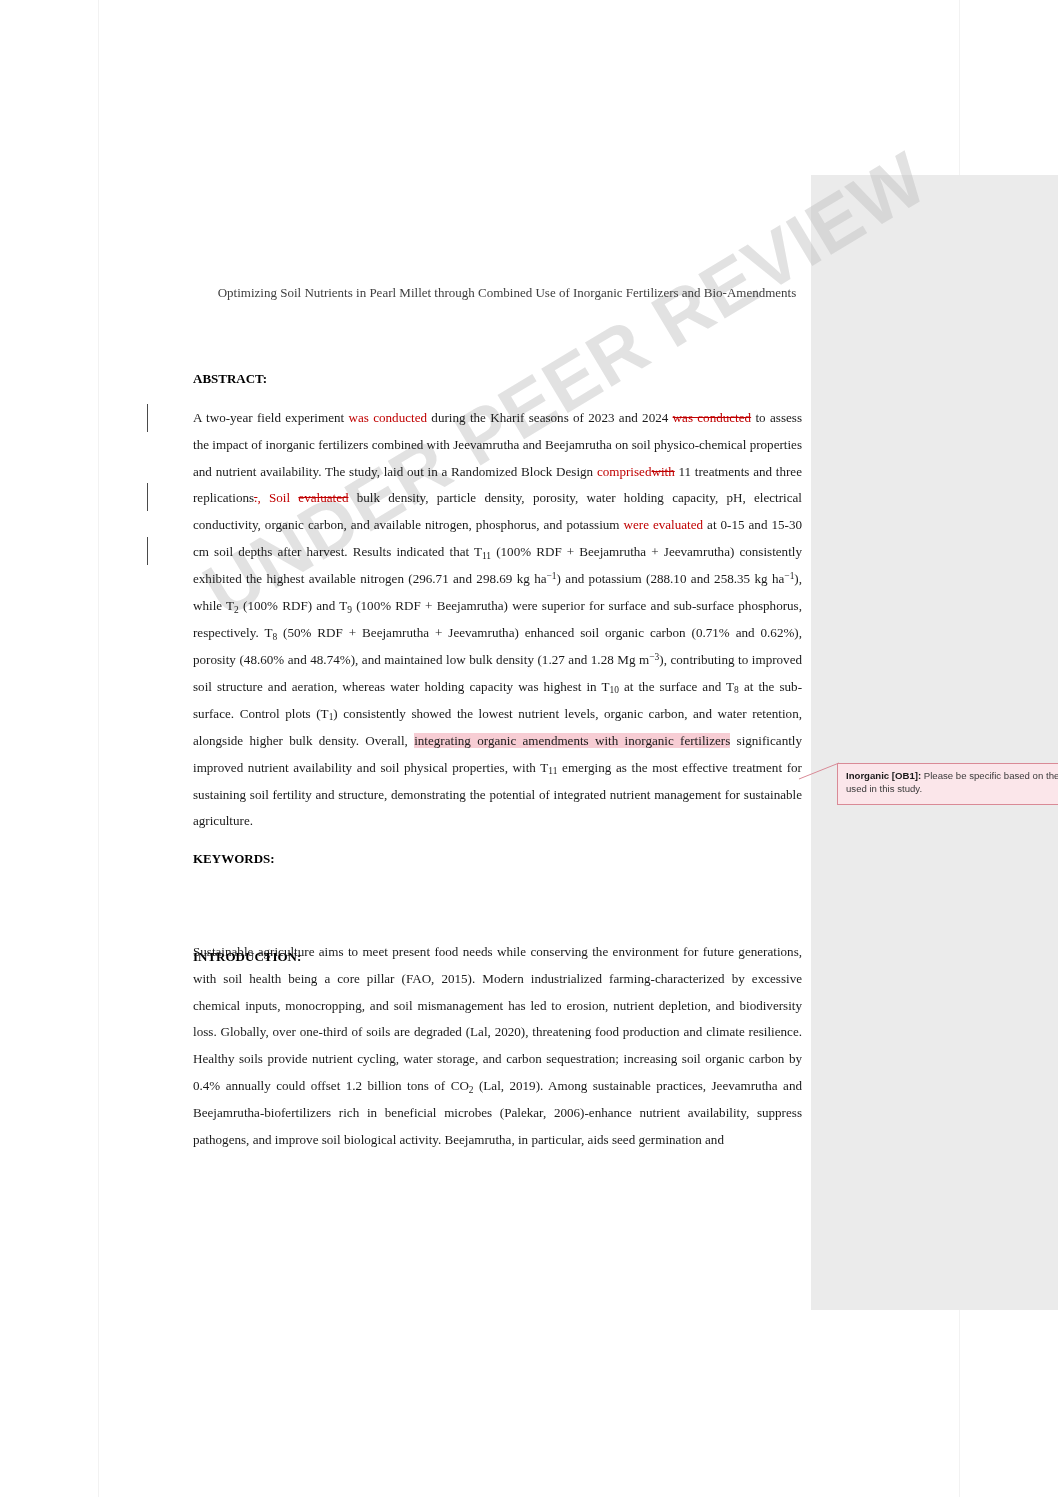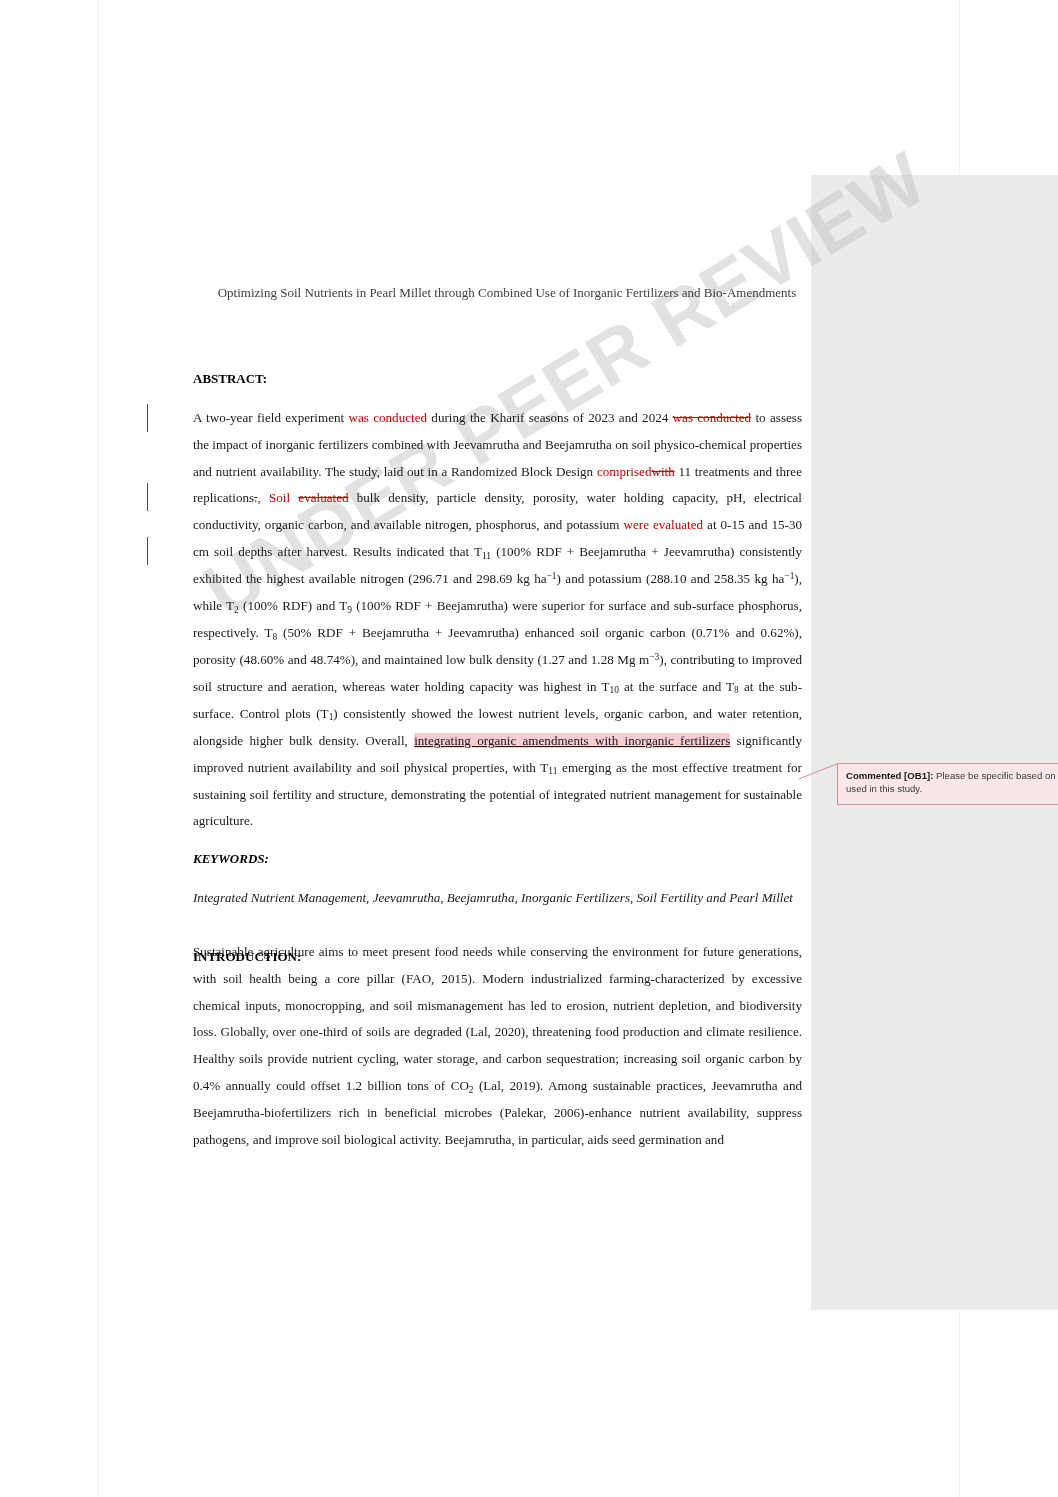--- a/index.html
+++ b/index.html
@@ -76,21 +76,21 @@
   }
 
   .section-head {
     position: absolute;
     left: 94px;
     font-size: 13px;
     font-weight: bold;
     color: #000;
   }
   #abstract-head { top: 371px; }
-  #keywords-head { top: 851px; font-style: italic; }
+  #keywords-head { top: 851px; }
   #introduction-head { top: 949px; }
 
   .para {
     position: absolute;
     left: 94px;
     width: 609px;
     font-size: 13.1px;
     line-height: 2.05;
     color: #1a1a1a;
     text-align: justify;
@@ -108,21 +108,20 @@
 
   .ins {
     color: #c00000;
   }
   .del {
     color: #c00000;
     text-decoration: line-through;
   }
   .hl {
     background: #f7cdd4;
-    text-decoration: underline;
   }
 
   
   .change-bar {
     position: absolute;
     left: 48px;
     width: 1px;
     background: #4a4a4a;
   }
   .cb1 { top: 404px; height: 28px; }
@@ -168,33 +167,32 @@
 
     <div class="watermark">UNDER PEER REVIEW</div>
 
     <div class="title">Optimizing Soil Nutrients in Pearl Millet through Combined Use of Inorganic Fertilizers and Bio-Amendments</div>
 
     <div class="section-head" id="abstract-head">ABSTRACT:</div>
 
     <div class="para" id="abstract-para">A two-year field experiment <span class="ins">was conducted</span> during the Kharif seasons of 2023 and 2024 <span class="del">was conducted</span> to assess the impact of inorganic fertilizers combined with Jeevamrutha and Beejamrutha on soil physico-chemical properties and nutrient availability. The study, laid out in a Randomized Block Design <span class="ins">comprised</span><span class="del">with</span> 11 treatments and three replications<span class="del">.</span><span class="ins">,</span> <span class="ins">Soil</span> <span class="del">evaluated</span> bulk density, particle density, porosity, water holding capacity, pH, electrical conductivity, organic carbon, and available nitrogen, phosphorus, and potassium <span class="ins">were evaluated</span> at 0-15 and 15-30 cm soil depths after harvest. Results indicated that T<sub>11</sub> (100% RDF + Beejamrutha + Jeevamrutha) consistently exhibited the highest available nitrogen (296.71 and 298.69 kg ha<sup>−1</sup>) and potassium (288.10 and 258.35 kg ha<sup>−1</sup>), while T<sub>2</sub> (100% RDF) and T<sub>9</sub> (100% RDF + Beejamrutha) were superior for surface and sub-surface phosphorus, respectively. T<sub>8</sub> (50% RDF + Beejamrutha + Jeevamrutha) enhanced soil organic carbon (0.71% and 0.62%), porosity (48.60% and 48.74%), and maintained low bulk density (1.27 and 1.28 Mg m<sup>−3</sup>), contributing to improved soil structure and aeration, whereas water holding capacity was highest in T<sub>10</sub> at the surface and T<sub>8</sub> at the sub-surface. Control plots (T<sub>1</sub>) consistently showed the lowest nutrient levels, organic carbon, and water retention, alongside higher bulk density. Overall, <span class="hl">integrating organic amendments with inorganic fertilizers</span> significantly improved nutrient availability and soil physical properties, with T<sub>11</sub> emerging as the most effective treatment for sustaining soil fertility and structure, demonstrating the potential of integrated nutrient management for sustainable agriculture.</div>
 
     <div class="section-head" id="keywords-head">KEYWORDS:</div>
-    <div class="para" id="keywords-para">Integrated Nutrient Management, Jeevamrutha, Beejamrutha, Inorganic Fertilizers, Soil Fertility and Pearl Millet</div>
 
     <div class="section-head" id="introduction-head">INTRODUCTION:</div>
     <div class="para" id="intro-para">Sustainable agriculture aims to meet present food needs while conserving the environment for future generations, with soil health being a core pillar (FAO, 2015). Modern industrialized farming-characterized by excessive chemical inputs, monocropping, and soil mismanagement has led to erosion, nutrient depletion, and biodiversity loss. Globally, over one-third of soils are degraded (Lal, 2020), threatening food production and climate resilience. Healthy soils provide nutrient cycling, water storage, and carbon sequestration; increasing soil organic carbon by 0.4% annually could offset 1.2 billion tons of CO<sub>2</sub> (Lal, 2019). Among sustainable practices, Jeevamrutha and Beejamrutha-biofertilizers rich in beneficial microbes (Palekar, 2006)-enhance nutrient availability, suppress pathogens, and improve soil biological activity. Beejamrutha, in particular, aids seed germination and</div>
 
     <div class="change-bar cb1"></div>
     <div class="change-bar cb2"></div>
     <div class="change-bar cb3"></div>
 
   </div>
 
   <svg class="comment-leader" viewBox="0 0 40 24">
     <line x1="0" y1="22" x2="40" y2="6" stroke="#d98a96" stroke-width="1"></line>
   </svg>
 
   <div class="comment-box">
-    <span class="c-author">Commented [OB1]:</span>
+    <span class="c-author">Inorganic [OB1]:</span>
     <span>Please be specific based on the treatments used in this study.</span>
   </div>
 
 </div>
 
 </body></html>

